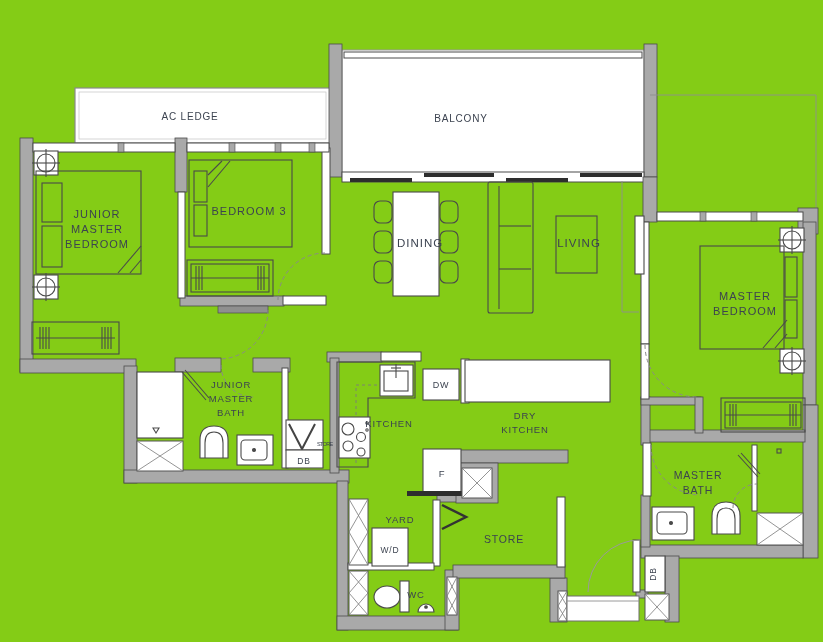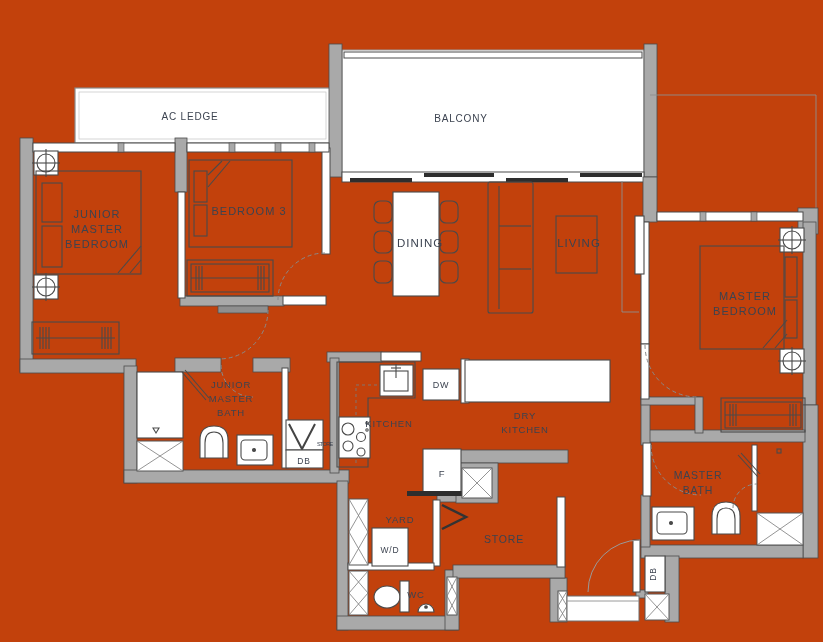--- a/index.html
+++ b/index.html
@@ -1,16 +1,16 @@
 <!DOCTYPE html>
 <html><head>
 <meta charset="utf-8">
 <style>
   html,body{margin:0;padding:0;background:#ffffff;}
-  .canvas{position:relative;width:823px;height:642px;background:#c2410c;font-family:"Liberation Sans",sans-serif;overflow:hidden;}
+  .canvas{position:relative;width:823px;height:642px;background:#84cc16;font-family:"Liberation Sans",sans-serif;overflow:hidden;}
   svg{position:absolute;left:0;top:0;}
   .wall{fill:#a9a9a9;stroke:#4c4c4c;stroke-width:0.8;}
   .twall{fill:#ffffff;stroke:#4a4a4a;stroke-width:1;}
   .win{fill:#ffffff;stroke:#4a4a4a;stroke-width:1;}
   .wtick{fill:#a9a9a9;stroke:#4a4a4a;stroke-width:0.6;}
   .furn{fill:none;stroke:#4a4a4a;stroke-width:1.1;}
   .furnW{fill:#ffffff;stroke:#4a4a4a;stroke-width:1.1;}
   .thin{fill:none;stroke:#8f8f8f;stroke-width:0.9;}
   .arc{fill:none;stroke:#8a8a8a;stroke-width:1;stroke-dasharray:4 3;}
   .arcS{fill:none;stroke:#9a9a9a;stroke-width:1;}

